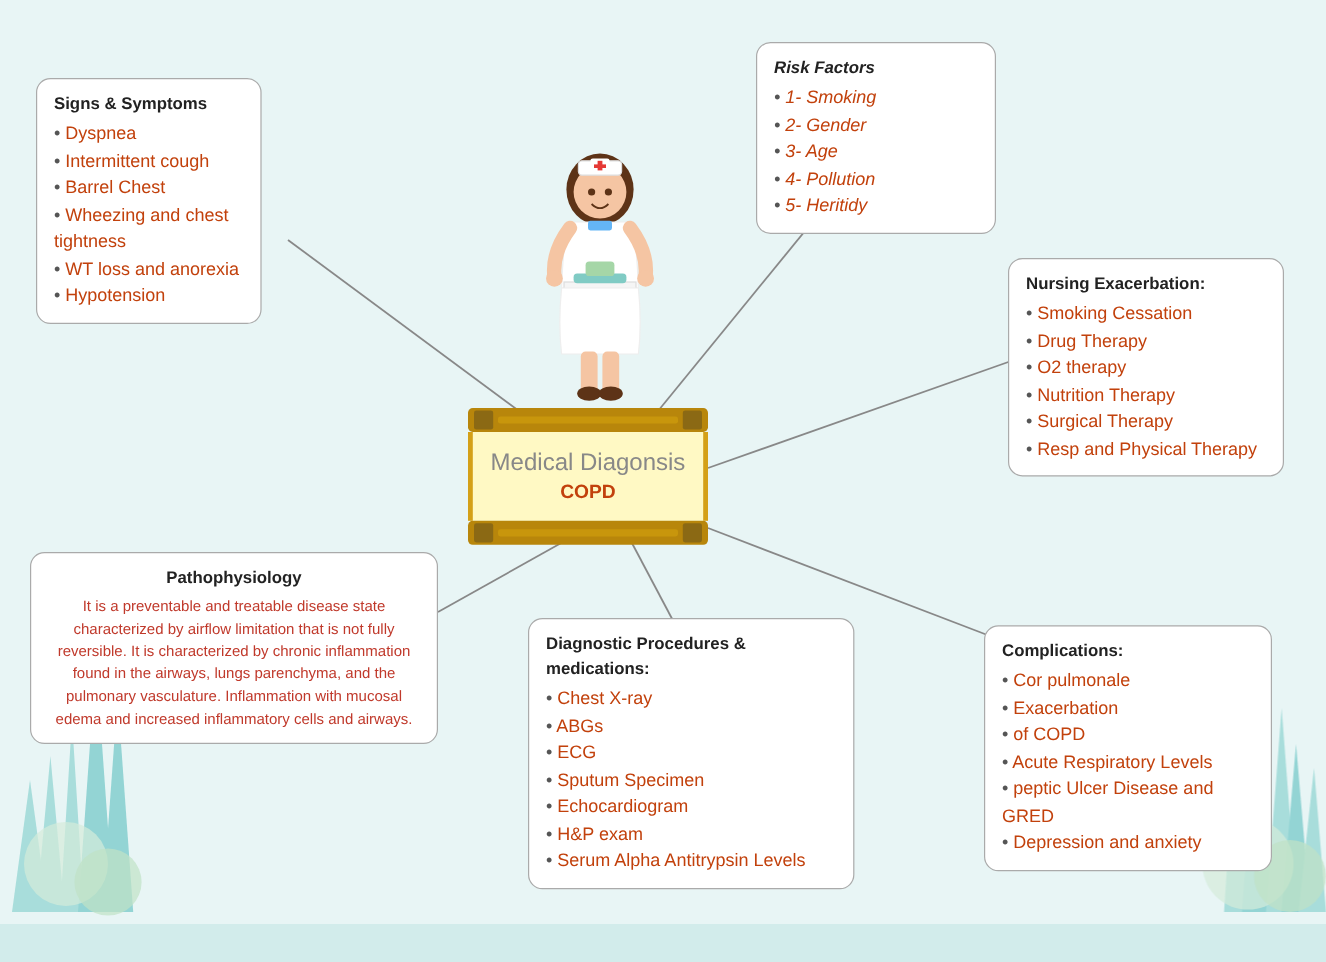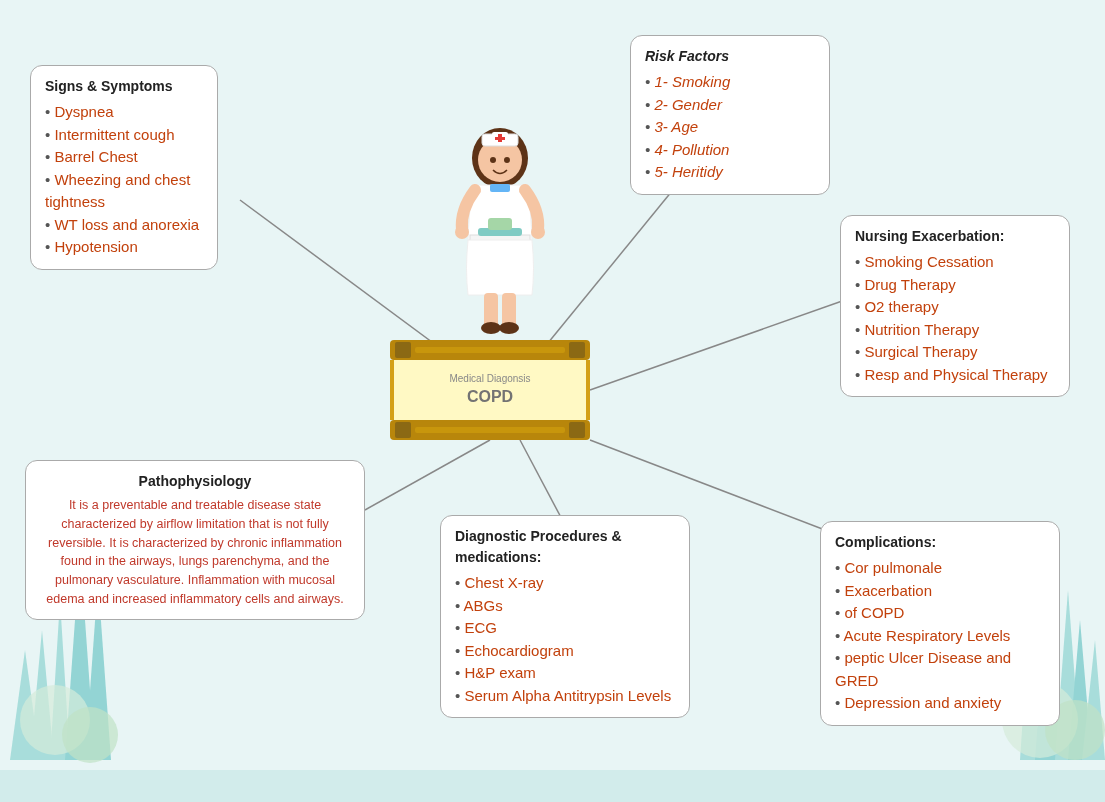--- a/index.html
+++ b/index.html
@@ -100,21 +100,21 @@
     #patho-box p {
       font-size: 12.5px;
       color: #c0392b;
       line-height: 1.5;
     }
 
     
     #diag-box {
       left: 440px;
       top: 515px;
-      width: 250px;
+      width: 272px;
     }
 
     
     #comp-box {
       left: 820px;
       top: 500px;
       width: 240px;
       margin-top: 21px;
     }
 
@@ -153,21 +153,21 @@
       background: #fff9c4;
       border-left: 4px solid #d4a017;
       border-right: 4px solid #d4a017;
       padding: 12px 10px;
       text-align: center;
       min-height: 60px;
     }
 
     .scroll-body .scroll-title {
       color: #888;
-      font-size: 10px;
+      font-size: 20px;
       line-height: 1.4;
     }
 
     
     #nurse {
       position: absolute;
       left: 440px;
       top: 110px;
       width: 120px;
       height: 230px;
@@ -263,21 +263,21 @@
 
 <div id="center-banner">
   <div class="scroll-container">
     <div class="scroll-roll">
       <div class="scroll-roll-dot"></div>
       <div style="flex:1;height:6px;background:#c8960c;margin:0 4px;border-radius:2px;"></div>
       <div class="scroll-roll-dot"></div>
     </div>
     <div class="scroll-body">
       <div class="scroll-title">Medical Diagonsis</div>
-      <div class="scroll-title" style="font-weight:bold;font-size:16px;color:#737373;">COPD</div>
+      <div class="scroll-title" style="font-weight:bold;font-size:16px;color:#c2410c;">COPD</div>
     </div>
     <div class="scroll-roll">
       <div class="scroll-roll-dot"></div>
       <div style="flex:1;height:6px;background:#c8960c;margin:0 4px;border-radius:2px;"></div>
       <div class="scroll-roll-dot"></div>
     </div>
   </div>
 </div>
 
 <div id="signs-box" class="box">
@@ -319,20 +319,21 @@
   <div class="box-title">Pathophysiology</div>
   <p>It is a preventable and treatable disease state characterized by airflow limitation that is not fully reversible. It is characterized by chronic inflammation found in the airways, lungs parenchyma, and the pulmonary vasculature. Inflammation with mucosal edema and increased inflammatory cells and airways.</p>
 </div>
 
 <div id="diag-box" class="box">
   <div class="box-title">Diagnostic Procedures &amp; medications:</div>
   <ul>
     <li>Chest X-ray</li>
     <li>ABGs</li>
     <li>ECG</li>
+    <li>Sputum Specimen</li>
     <li>Echocardiogram</li>
     <li>H&amp;P exam</li>
     <li>Serum Alpha Antitrypsin Levels</li>
   </ul>
 </div>
 
 <div id="comp-box" class="box">
   <div class="box-title">Complications:</div>
   <ul>
     <li>Cor pulmonale</li>

